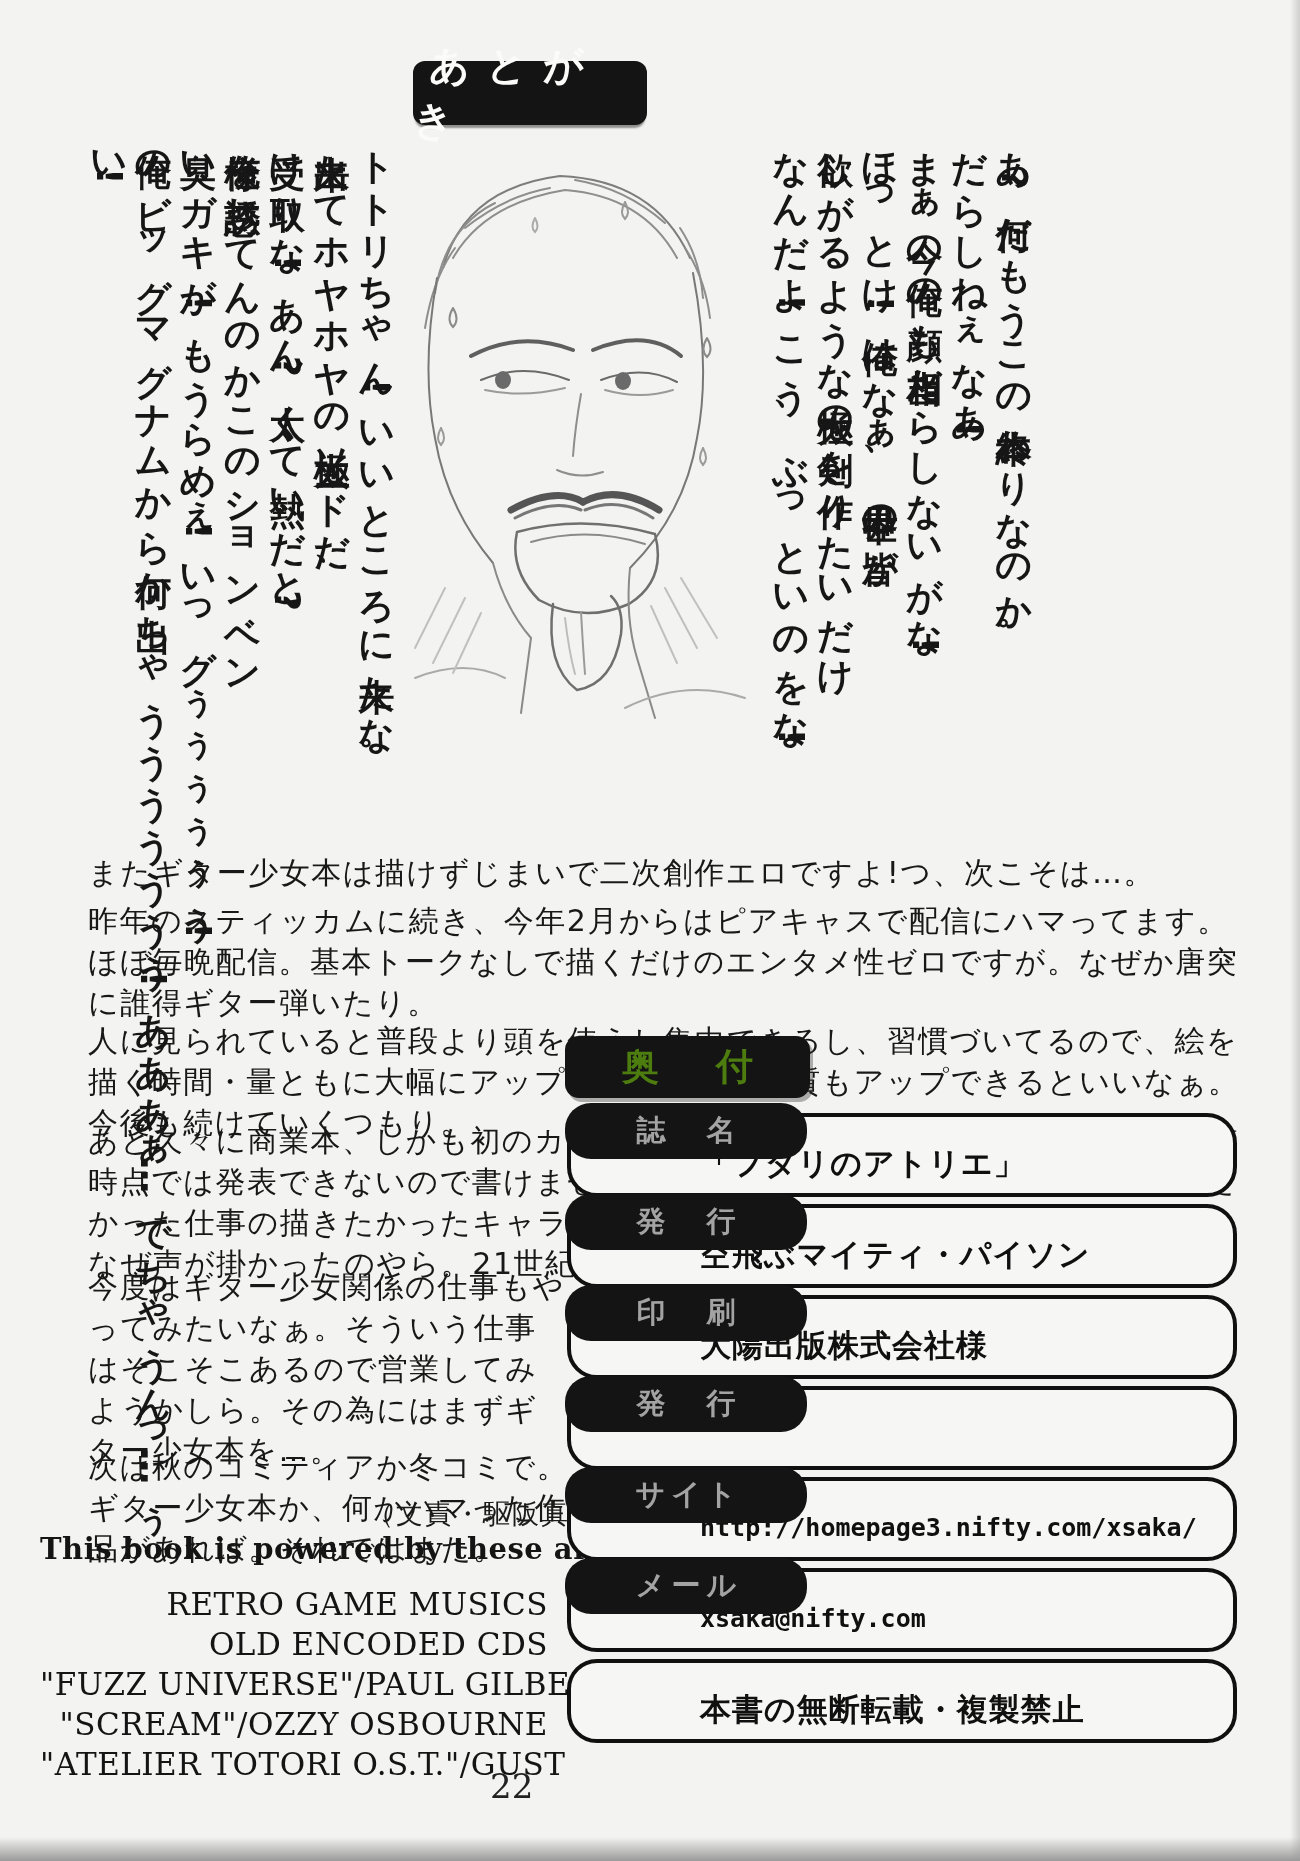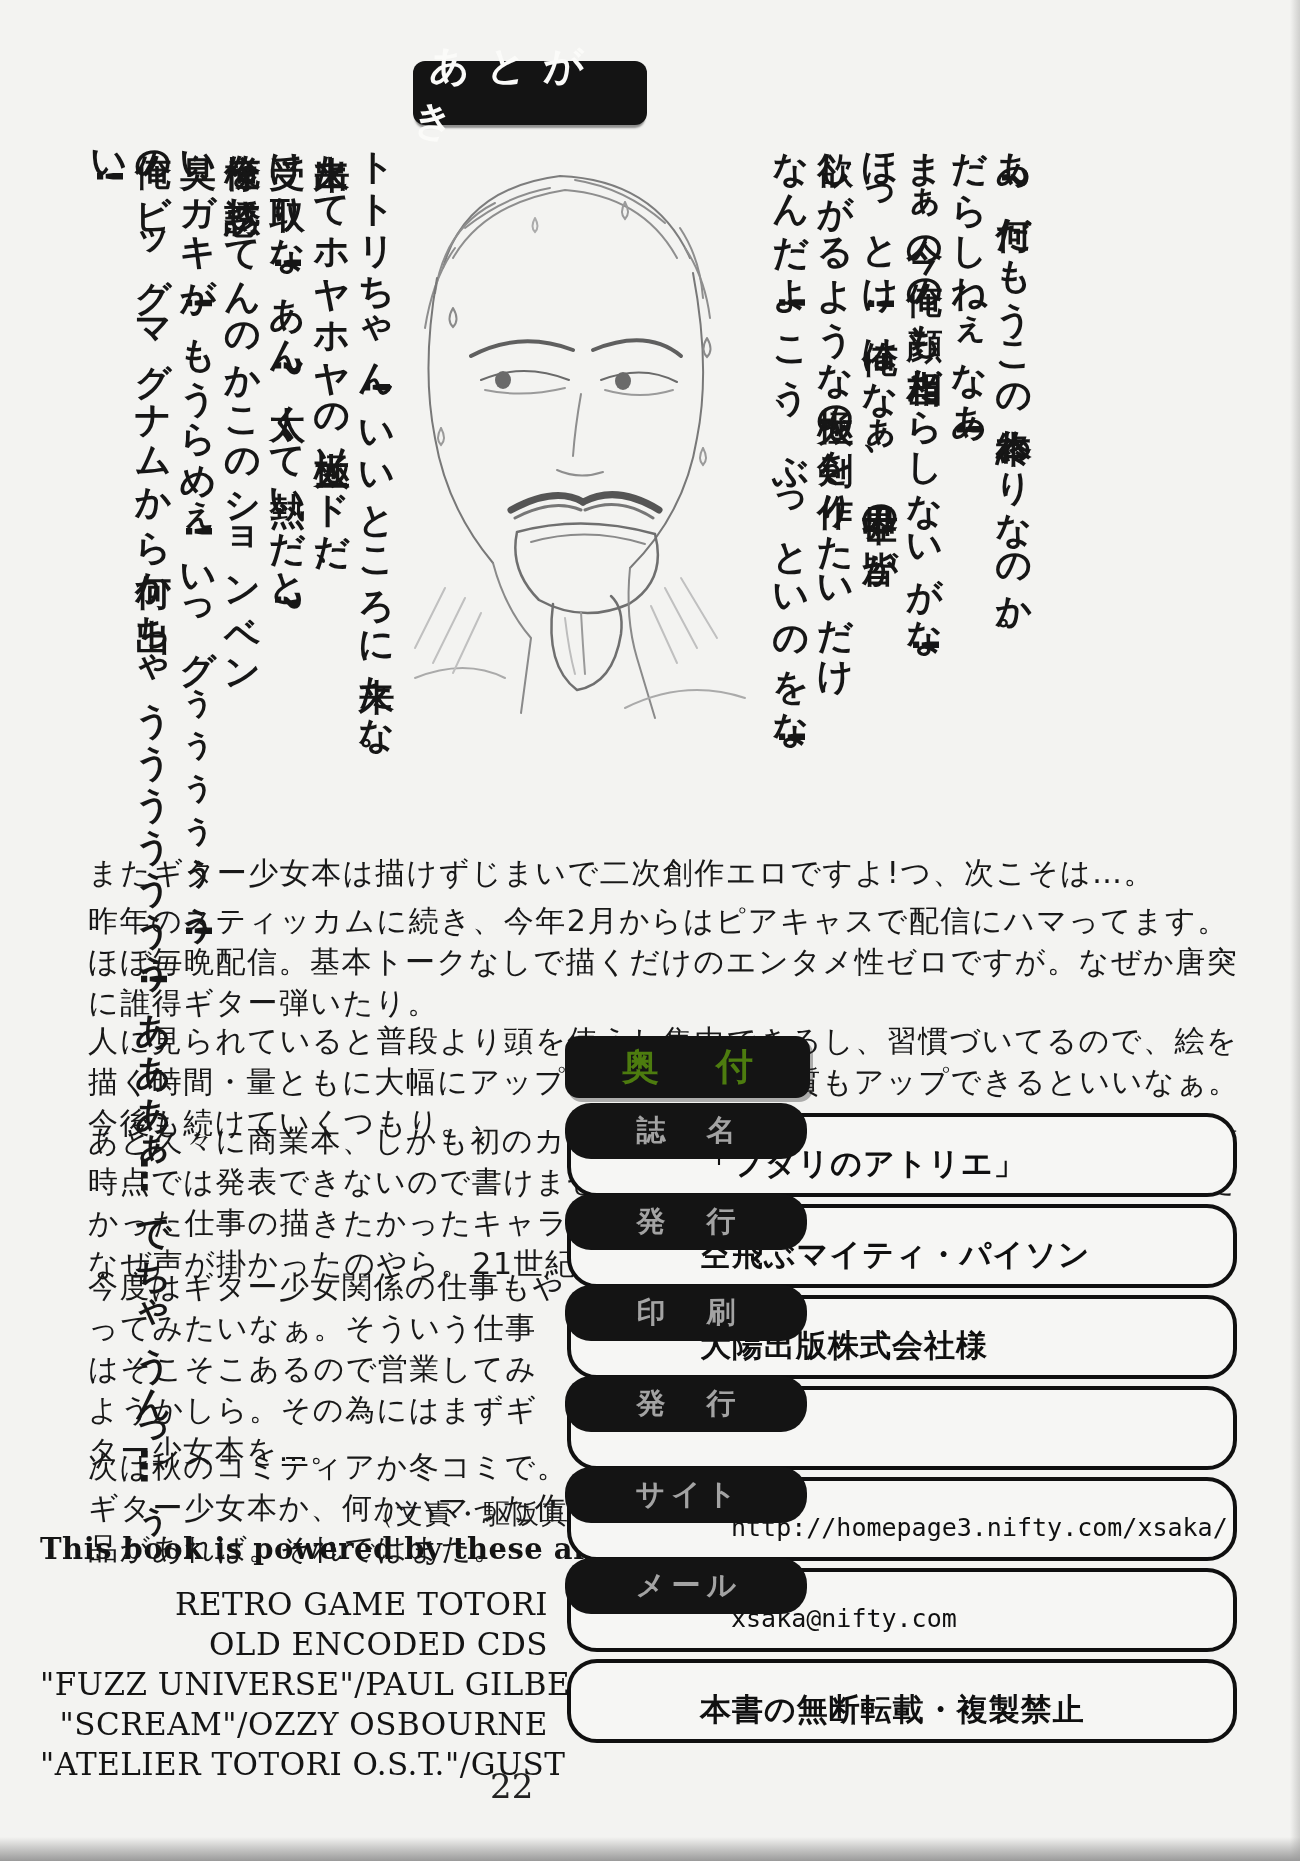--- a/index.html
+++ b/index.html
@@ -81,21 +81,21 @@
     display:flex;align-items:center;justify-content:center;
     letter-spacing:6px;text-indent:6px;
   }
   .colo-value{
     position:absolute;z-index:1;left:135px;top:40px;right:10px;
     font-size:31px;font-weight:600;white-space:nowrap;letter-spacing:1px;
     color:#101010;
   }
   .colo-row.mono .colo-value{
     font-family:"DejaVu Sans Mono","Liberation Mono",monospace;
-    font-size:25px;top:46px;font-weight:normal;letter-spacing:0;margin-left:31px;
+    font-size:25px;top:46px;font-weight:bold;letter-spacing:0;
   }
   .colo-row.date .colo-value{font-size:34px;letter-spacing:6px;}
 
   .page-number{
     position:absolute;left:490px;top:1766px;width:100px;text-align:left;
     font-family:"DejaVu Serif","Liberation Serif",serif;
     font-size:34px;color:#222;
   }
 </style>
 </head>
@@ -183,21 +183,21 @@
 <div class="para p0">またギター少女本は描けずじまいで二次創作エロですよ!つ、次こそは…。</div>
 <div class="para p1">昨年のスティッカムに続き、今年2月からはピアキャスで配信にハマってます。ほぼ毎晩配信。基本トークなしで描くだけのエンタメ性ゼロですが。なぜか唐突に誰得ギター弾いたり。</div>
 <div class="para p2">人に見られていると普段より頭を使うし集中できるし、習慣づいてるので、絵を描く時間・量ともに大幅にアップしてると思う。質もアップできるといいなぁ。今後も続けていくつもり。</div>
 <div class="para p3">あと久々に商業本、しかも初のカラーイラストを描かせていただきました。入稿時点では発表できないので書けませんが、二次創作同人作家としては一番やりたかった仕事の描きたかったキャラが描けて、もう思い残すことはないくらい。なぜ声が掛かったのやら。21世紀枠って奴か。</div>
 <div class="para p4">今度はギター少女関係の仕事もやってみたいなぁ。そういう仕事はそこそこあるので営業してみようかしら。その為にはまずギター少女本を…。</div>
 <div class="para p5">次は秋のコミティアか冬コミで。ギター少女本か、何かハマった作品があれば。それではまた。</div>
 <div class="credit">（文責・駆阪真一）</div>
 
 <div class="albums">
   <div class="intro">This book is powered by these albums:</div>
-  <div class="item">RETRO GAME TOTORI</div>
+  <div class="item">RETRO GAME MUSICS</div>
   <div class="item">OLD ENCODED CDS</div>
   <div class="item">"FUZZ UNIVERSE"/PAUL GILBERT</div>
   <div class="item">"SCREAM"/OZZY OSBOURNE</div>
   <div class="item">"ATELIER TOTORI O.S.T."/GUST</div>
 </div>
 
 <div class="colophon">
   <div class="colo-header">奥　付</div>
 
   <div class="colo-row">

